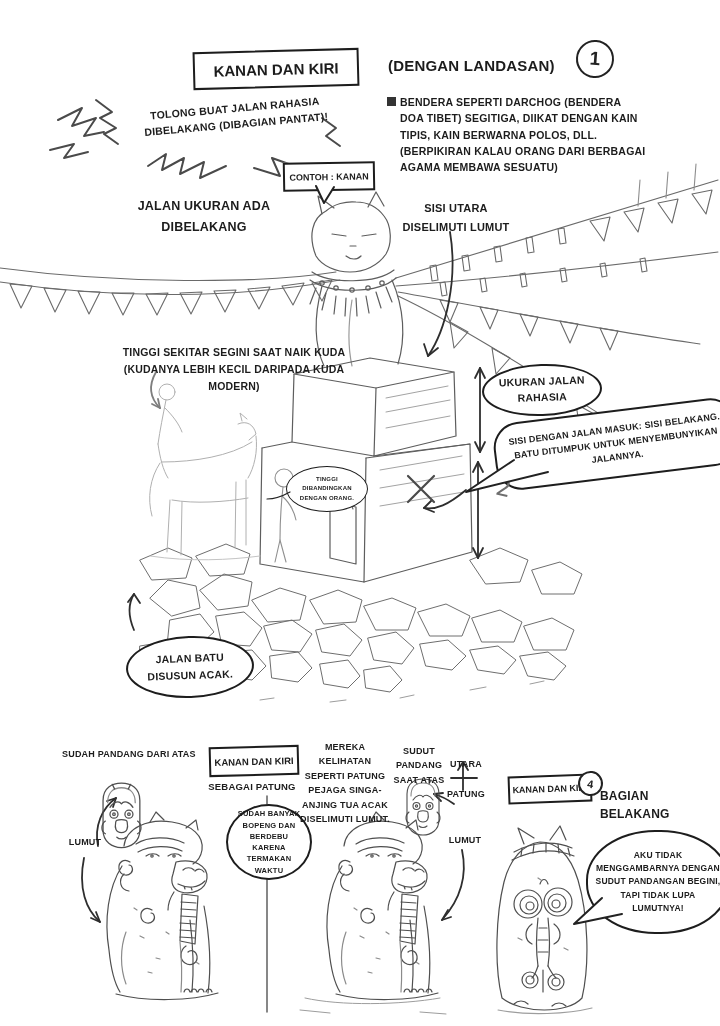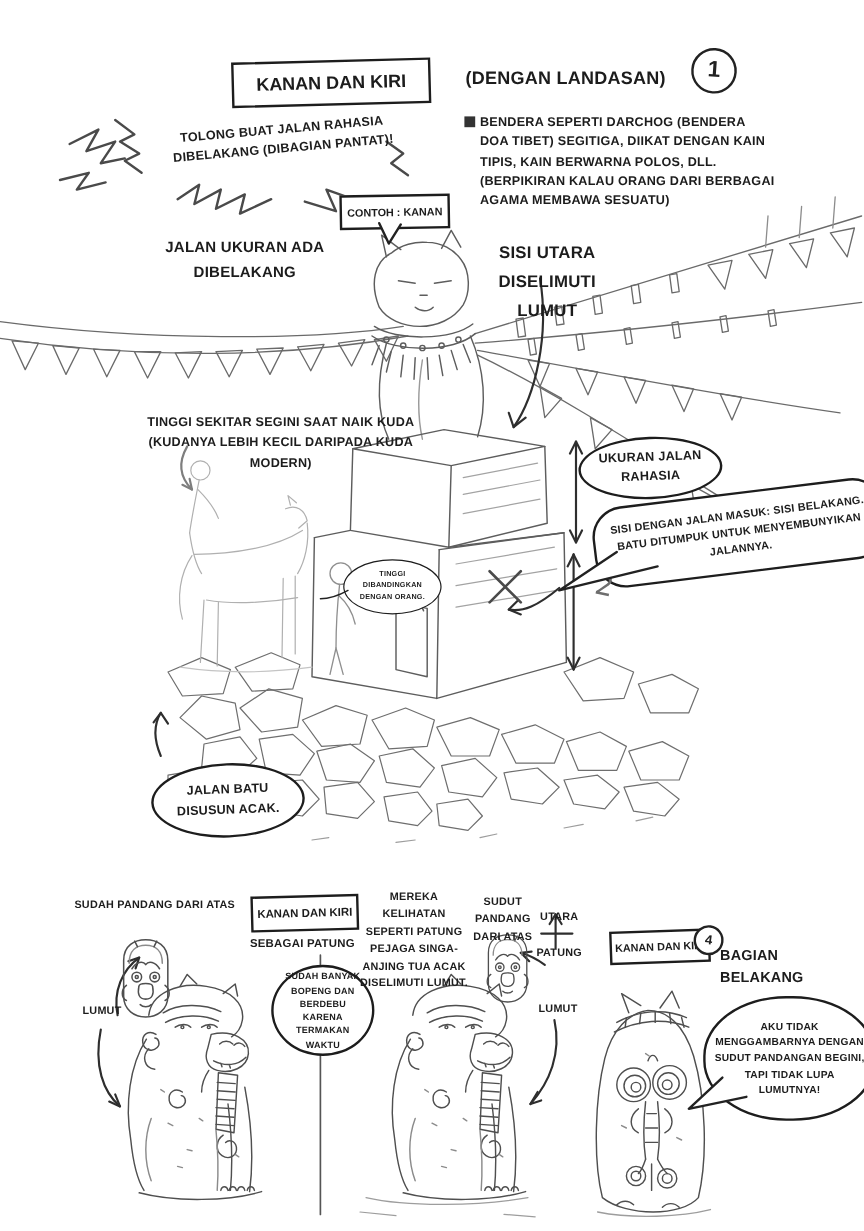--- a/index.html
+++ b/index.html
@@ -297,21 +297,21 @@
 <div style="position:absolute;left:387px;top:97px;width:9px;height:9px;background:#333;z-index:2;"></div>
 
 <div class="lbl left" style="left:400px;top:94px;width:246px;font-size:10.5px;line-height:1.55;">BENDERA SEPERTI DARCHOG (BENDERA DOA TIBET) SEGITIGA, DIIKAT DENGAN KAIN TIPIS, KAIN BERWARNA POLOS, DLL. (BERPIKIRAN KALAU ORANG DARI BERBAGAI AGAMA MEMBAWA SESUATU)</div>
 
 <div class="boxed" style="left:283px;top:162px;width:88px;height:25px;font-size:9px;border-width:2px;transform:rotate(-1deg);">
   <span>CONTOH : KANAN</span>
 </div>
 
 <div class="lbl" style="left:126px;top:196px;width:156px;font-size:12.5px;line-height:1.7;">JALAN UKURAN ADA DIBELAKANG</div>
 
-<div class="lbl" style="left:396px;top:199px;width:120px;font-size:14px;line-height:1.7;">SISI UTARA DISELIMUTI LUMUT</div>
+<div class="lbl" style="left:396px;top:199px;width:120px;font-size:11px;line-height:1.7;">SISI UTARA DISELIMUTI LUMUT</div>
 
 <div class="lbl" style="left:116px;top:320px;width:236px;font-size:10.5px;line-height:1.6;margin-top:24px;">TINGGI SEKITAR SEGINI SAAT NAIK KUDA (KUDANYA LEBIH KECIL DARIPADA KUDA MODERN)</div>
 
 <div class="boxed oval" style="left:482px;top:364px;width:116px;height:48px;font-size:10.5px;border-width:2px;transform:rotate(-2deg);">
   <span class="lbl" style="position:static;line-height:1.5;">UKURAN JALAN RAHASIA</span>
 </div>
 
 <div class="boxed round" style="left:494px;top:410px;width:220px;height:60px;font-size:9px;border-width:2.5px;transform:rotate(-7deg);padding:2px 10px;">
   <span class="lbl" style="position:static;line-height:1.55;">SISI DENGAN JALAN MASUK: SISI BELAKANG. BATU DITUMPUK UNTUK MENYEMBUNYIKAN JALANNYA.</span>
 </div>
@@ -335,21 +335,21 @@
 </div>
 
 <div class="lbl" style="left:205px;top:780px;width:94px;font-size:9.5px;">SEBAGAI PATUNG</div>
 
 <div class="boxed oval" style="left:226px;top:804px;width:82px;height:72px;font-size:7.5px;border-width:2px;">
   <span class="lbl" style="position:static;line-height:1.5;width:68px;">SUDAH BANYAK BOPENG DAN BERDEBU KARENA TERMAKAN WAKTU</span>
 </div>
 
 <div class="lbl" style="left:298px;top:740px;width:94px;font-size:9px;line-height:1.6;">MEREKA KELIHATAN SEPERTI PATUNG PEJAGA SINGA-ANJING TUA ACAK DISELIMUTI LUMUT.</div>
 
-<div class="lbl" style="left:386px;top:744px;width:66px;font-size:9px;line-height:1.6;">SUDUT PANDANG DARI ATAS</div>
+<div class="lbl" style="left:386px;top:744px;width:66px;font-size:9px;line-height:1.6;">SUDUT PANDANG SAAT ATAS</div>
 
 <div class="lbl" style="left:446px;top:746px;width:40px;font-size:9px;margin-top:12px;">UTARA</div>
 
 <div class="lbl" style="left:440px;top:788px;width:52px;font-size:9px;">PATUNG</div>
 
 <div class="lbl" style="left:442px;top:834px;width:46px;font-size:9px;">LUMUT</div>
 
 <div class="boxed" style="left:508px;top:775px;width:80px;height:24px;font-size:9px;border-width:2px;transform:rotate(-2deg);">
   <span>KANAN DAN KIRI</span>
 </div>

